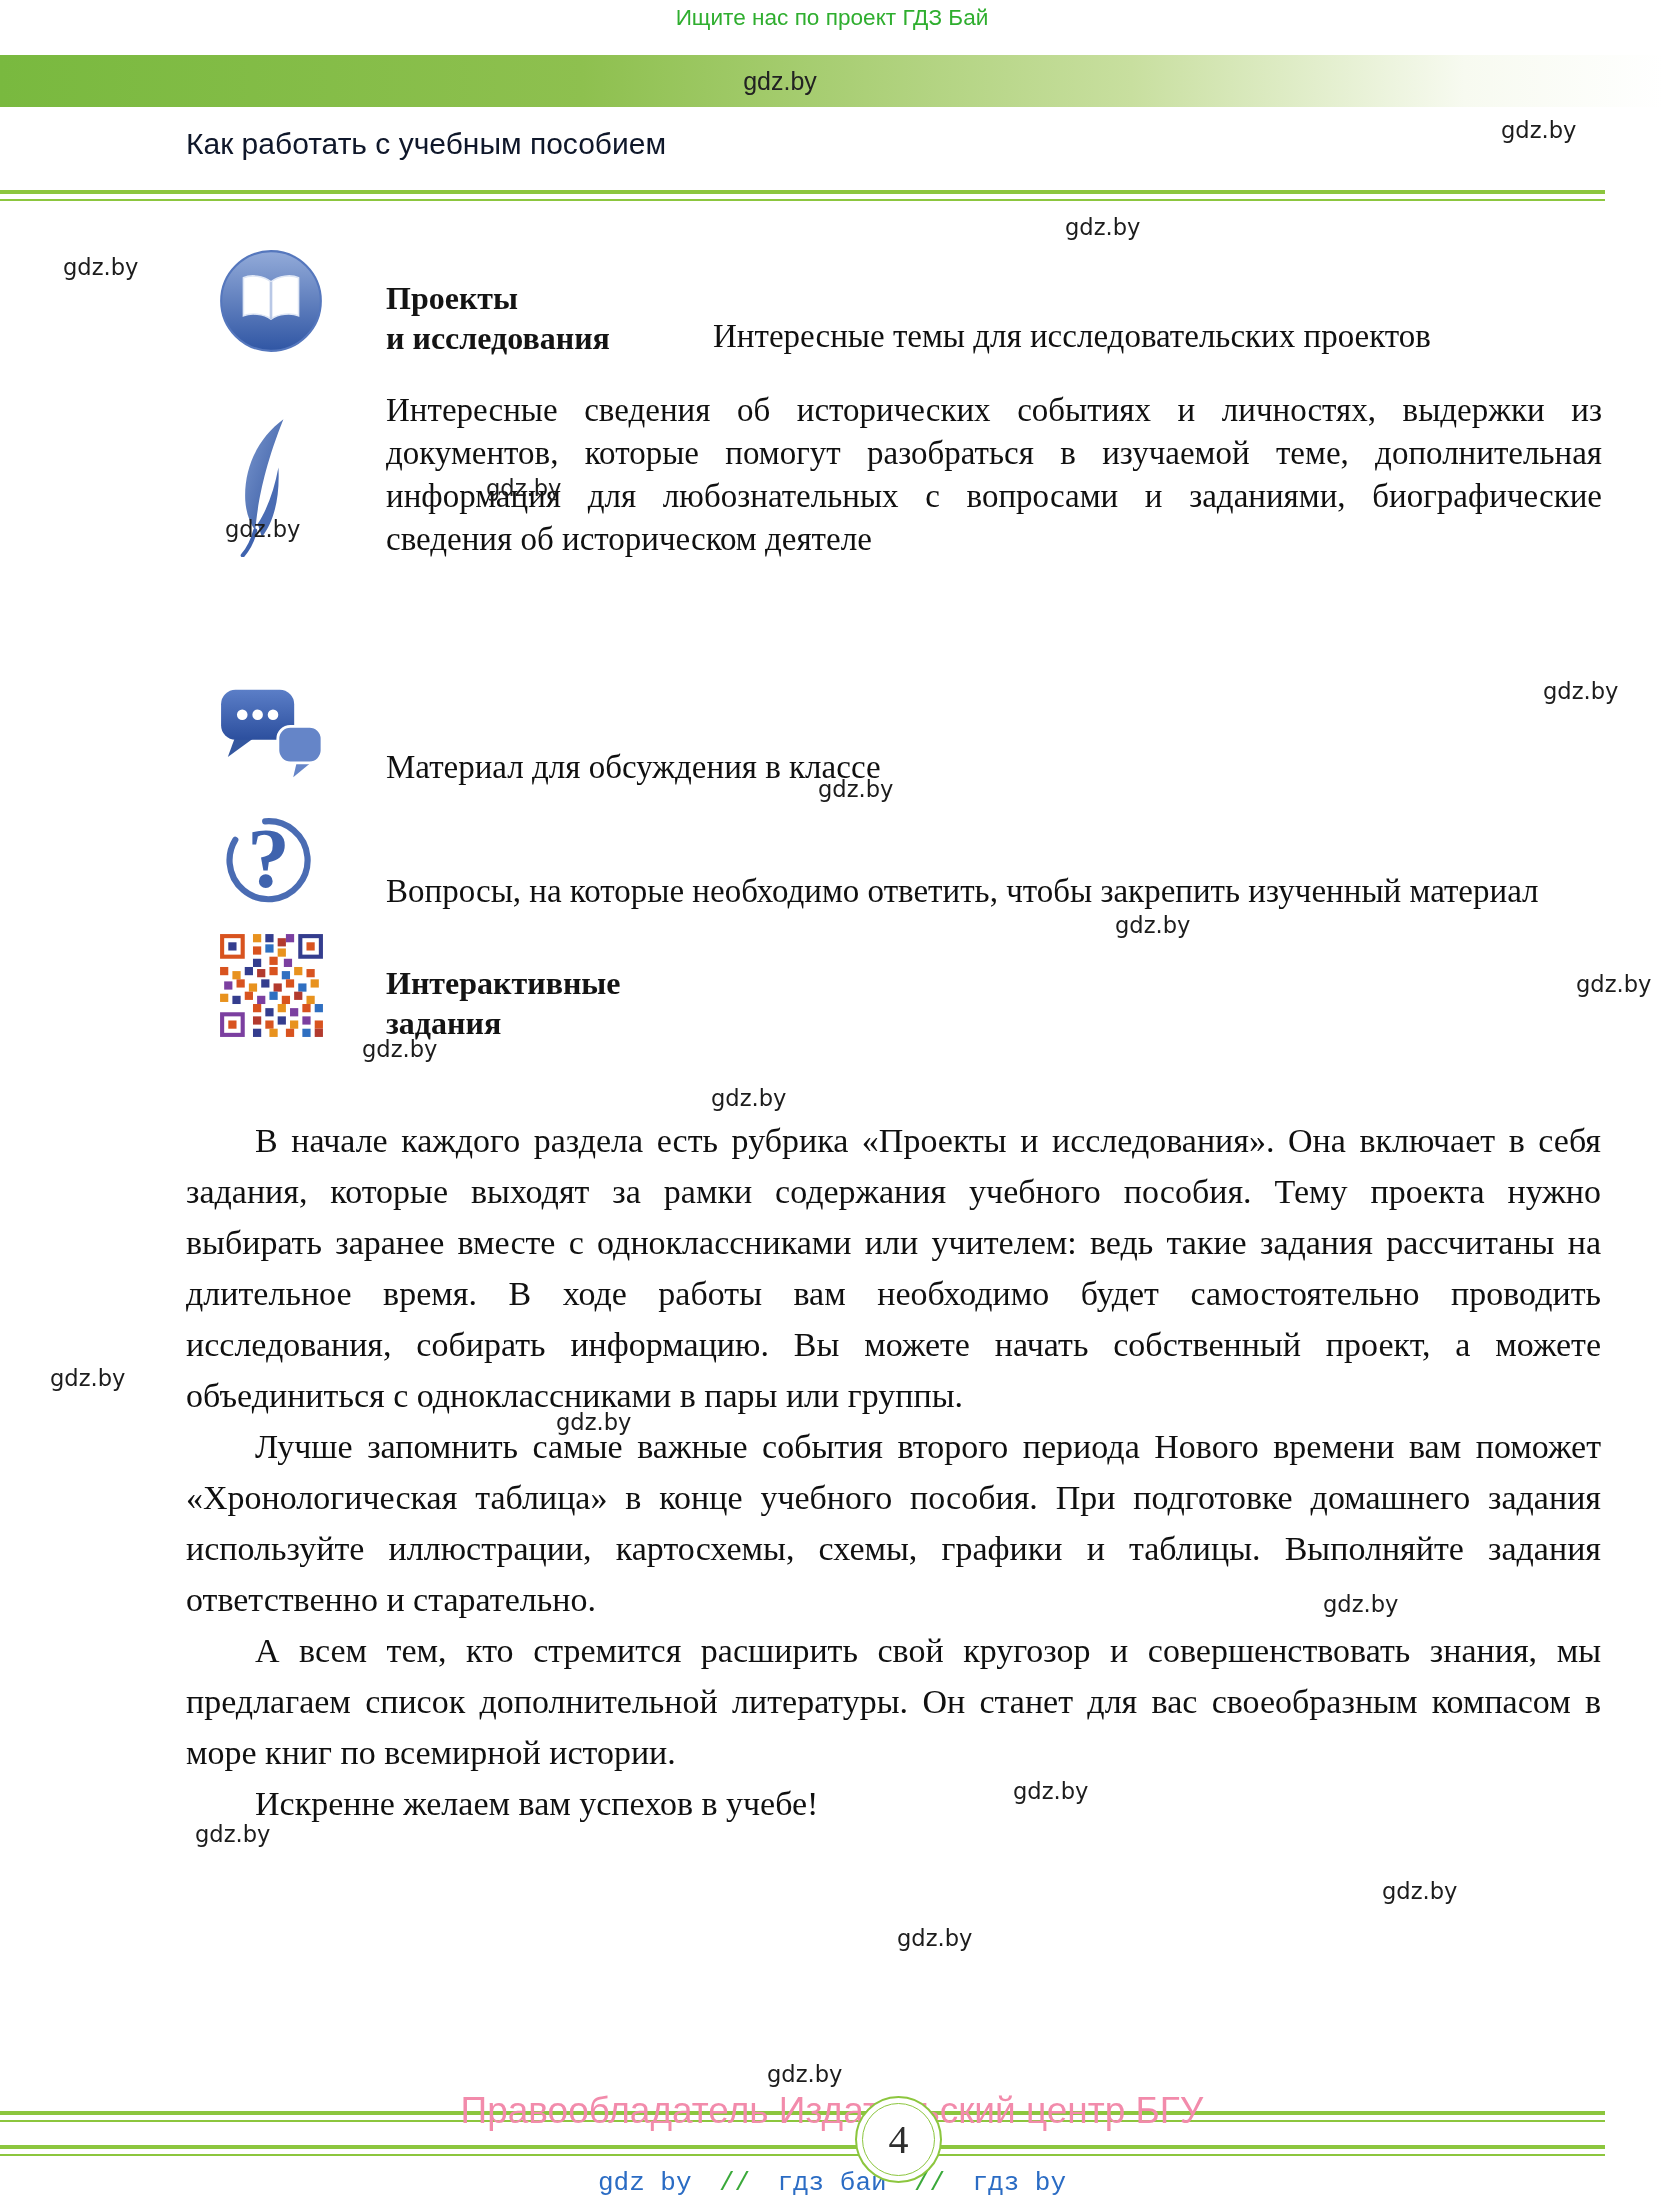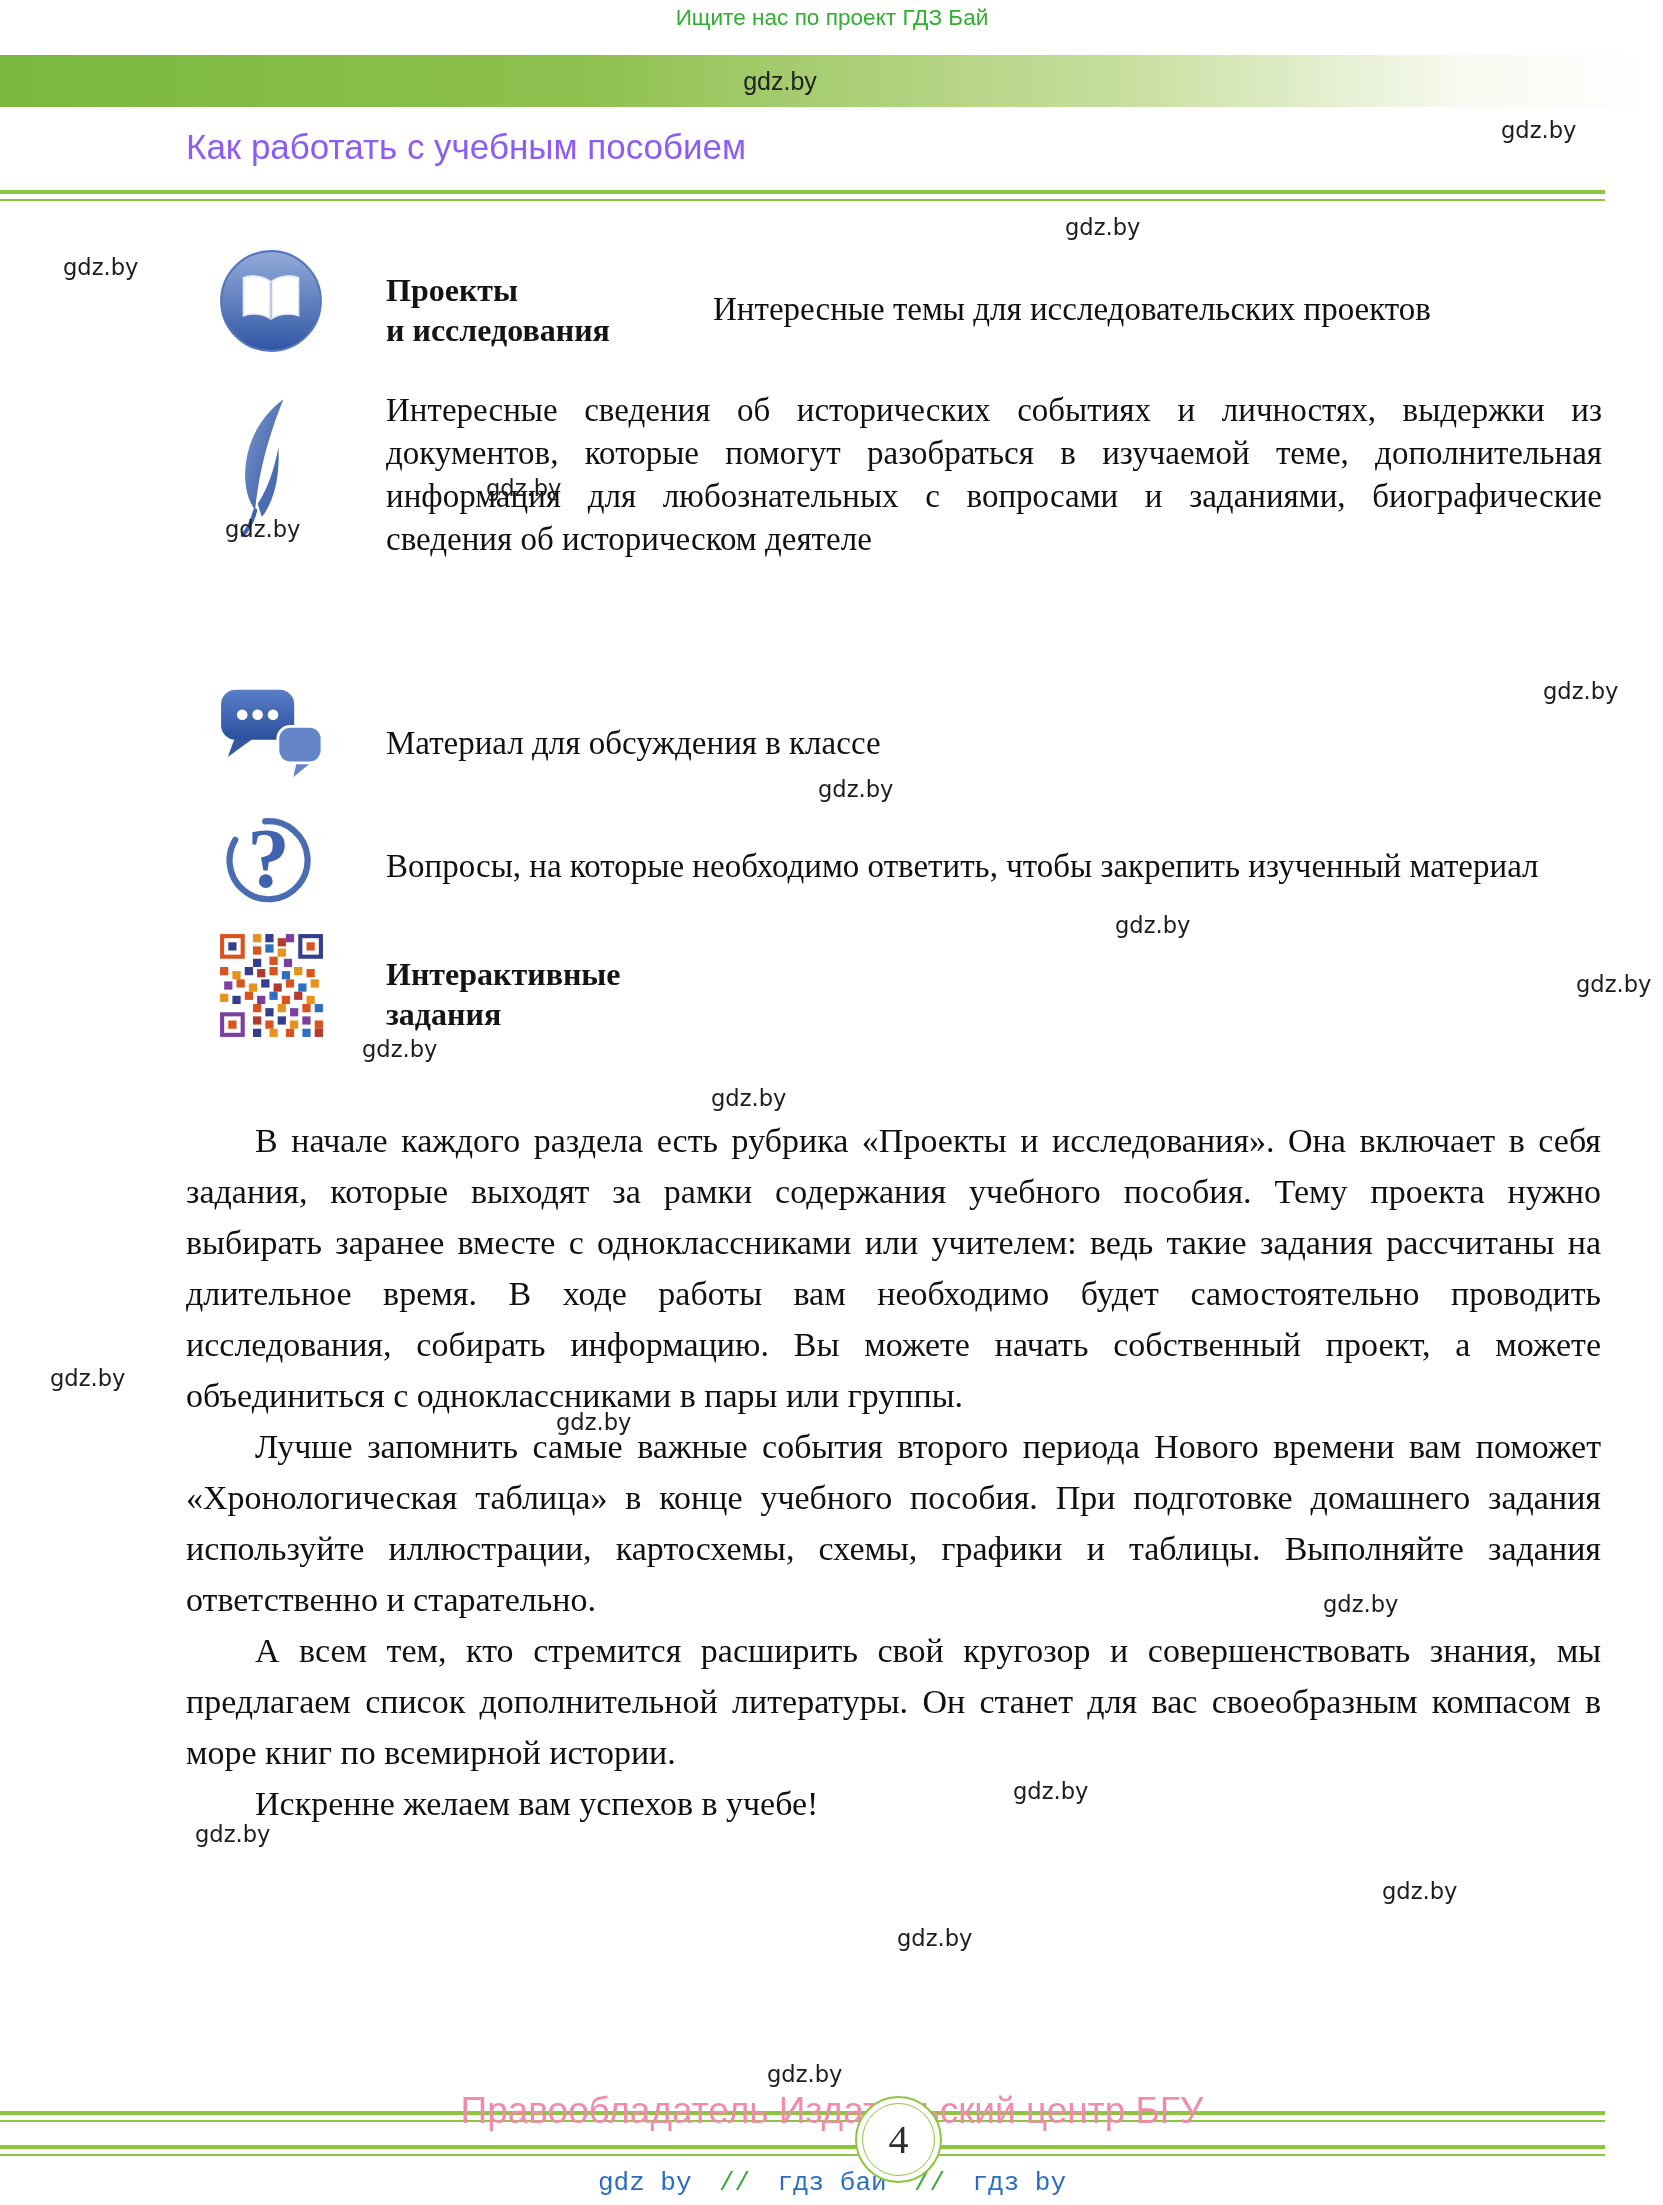--- a/index.html
+++ b/index.html
@@ -21,31 +21,31 @@
   .banner{
     top:55px;left:0;width:1664px;height:52px;
     background:linear-gradient(90deg,#79b93f 0%,#8ec04f 35%,#c8df9f 68%,#f7faf0 88%,#ffffff 100%);
   }
   .banner-brand{
     display:block;width:1560px;text-align:center;line-height:52px;
     font-family:"Liberation Sans",sans-serif;font-size:25px;color:#222;
   }
   .heading{
     top:127px;left:186px;margin:0;font-family:"Liberation Sans",sans-serif;
-    font-size:35px;font-weight:400;color:#8b5cf6;
+    font-size:30px;font-weight:400;color:#0f172a;
   }
   .rule{
     left:0;width:1605px;height:11px;background:transparent;
     border-top:4.2px solid var(--green);border-bottom:2.5px solid var(--green);
   }
   .rule-top{top:190px;}
   .rule-b1{top:2111px;z-index:1;}
   .rule-b2{top:2145px;z-index:1;}
   
-  .legend-row{left:218px;width:1384px;display:flex;align-items:center;}
+  .legend-row{left:218px;width:1384px;display:flex;align-items:flex-end;}
   .icon-cell{flex:0 0 168px;}
   .title-cell{
     flex:0 0 327px;padding-top:13.4px;font-weight:bold;font-size:32px;line-height:40px;color:#141414;
   }
   .desc-cell{
     flex:1;padding-top:13.4px;font-size:33px;line-height:43px;text-align:justify;
   }
   .row-1{top:248px;} .row-2{top:376px;} .row-3{top:684px;} .row-4{top:807px;} .row-5{top:932px;}
   
   .body-text{

